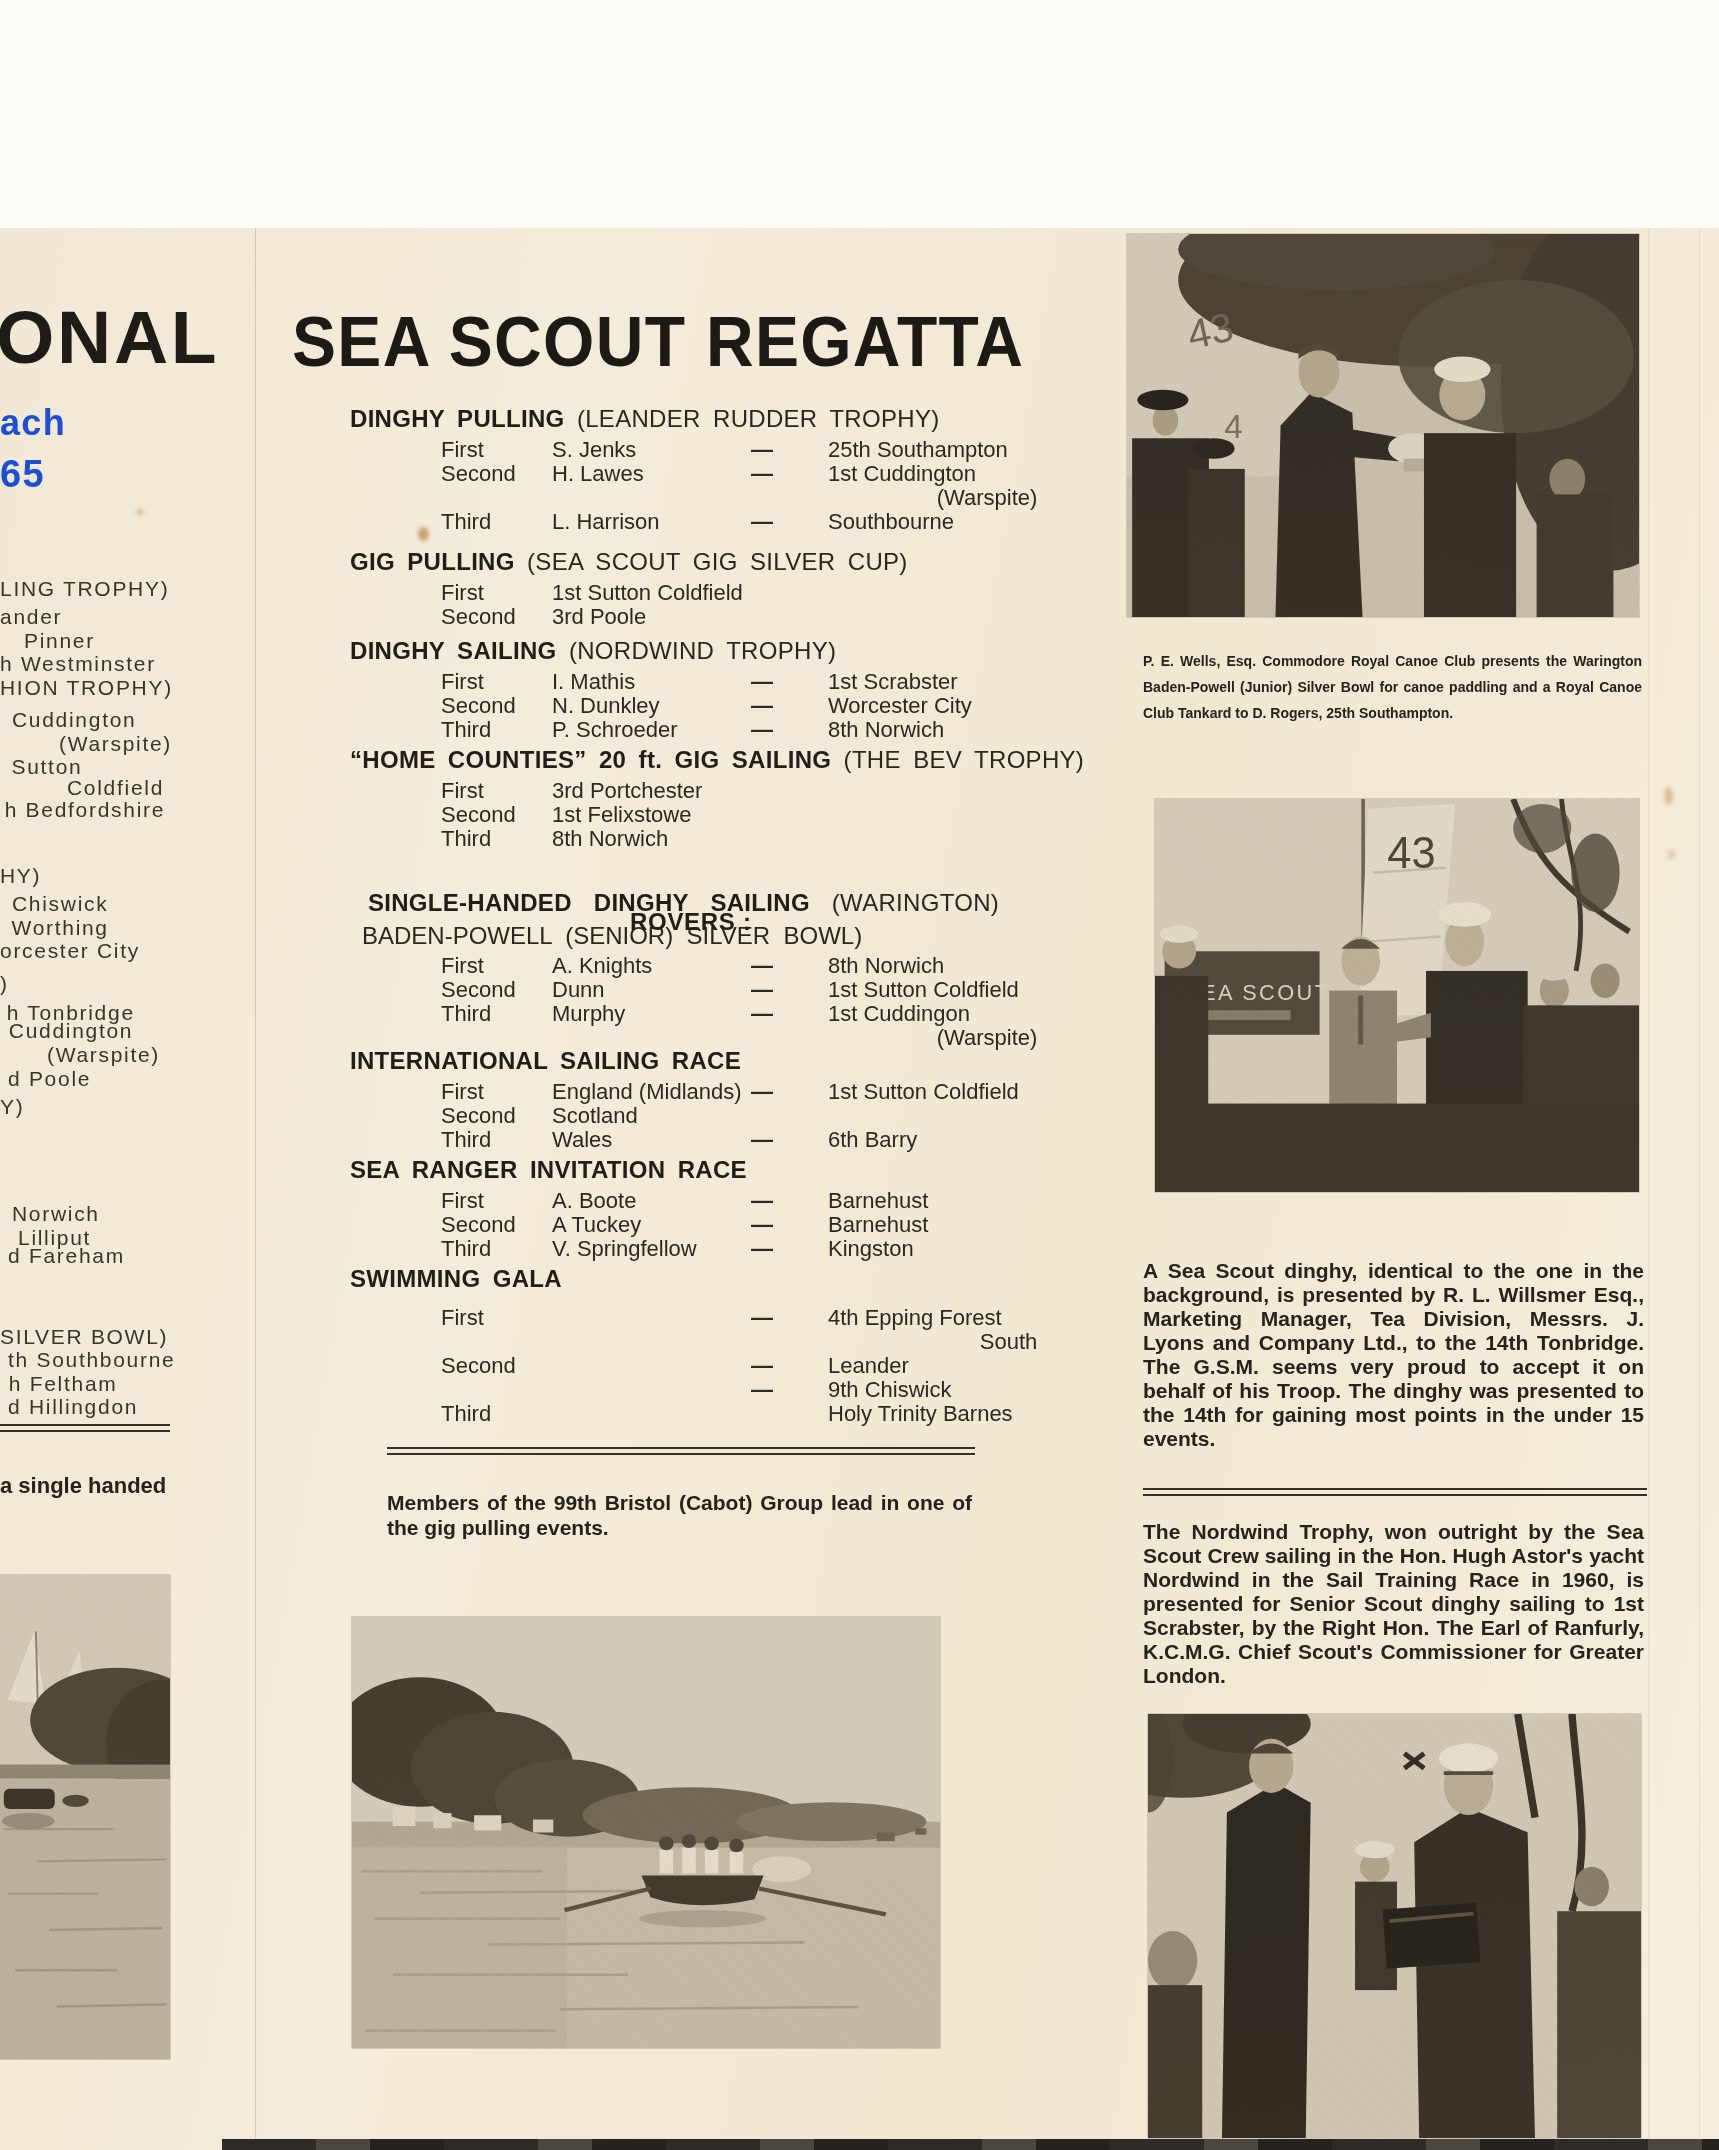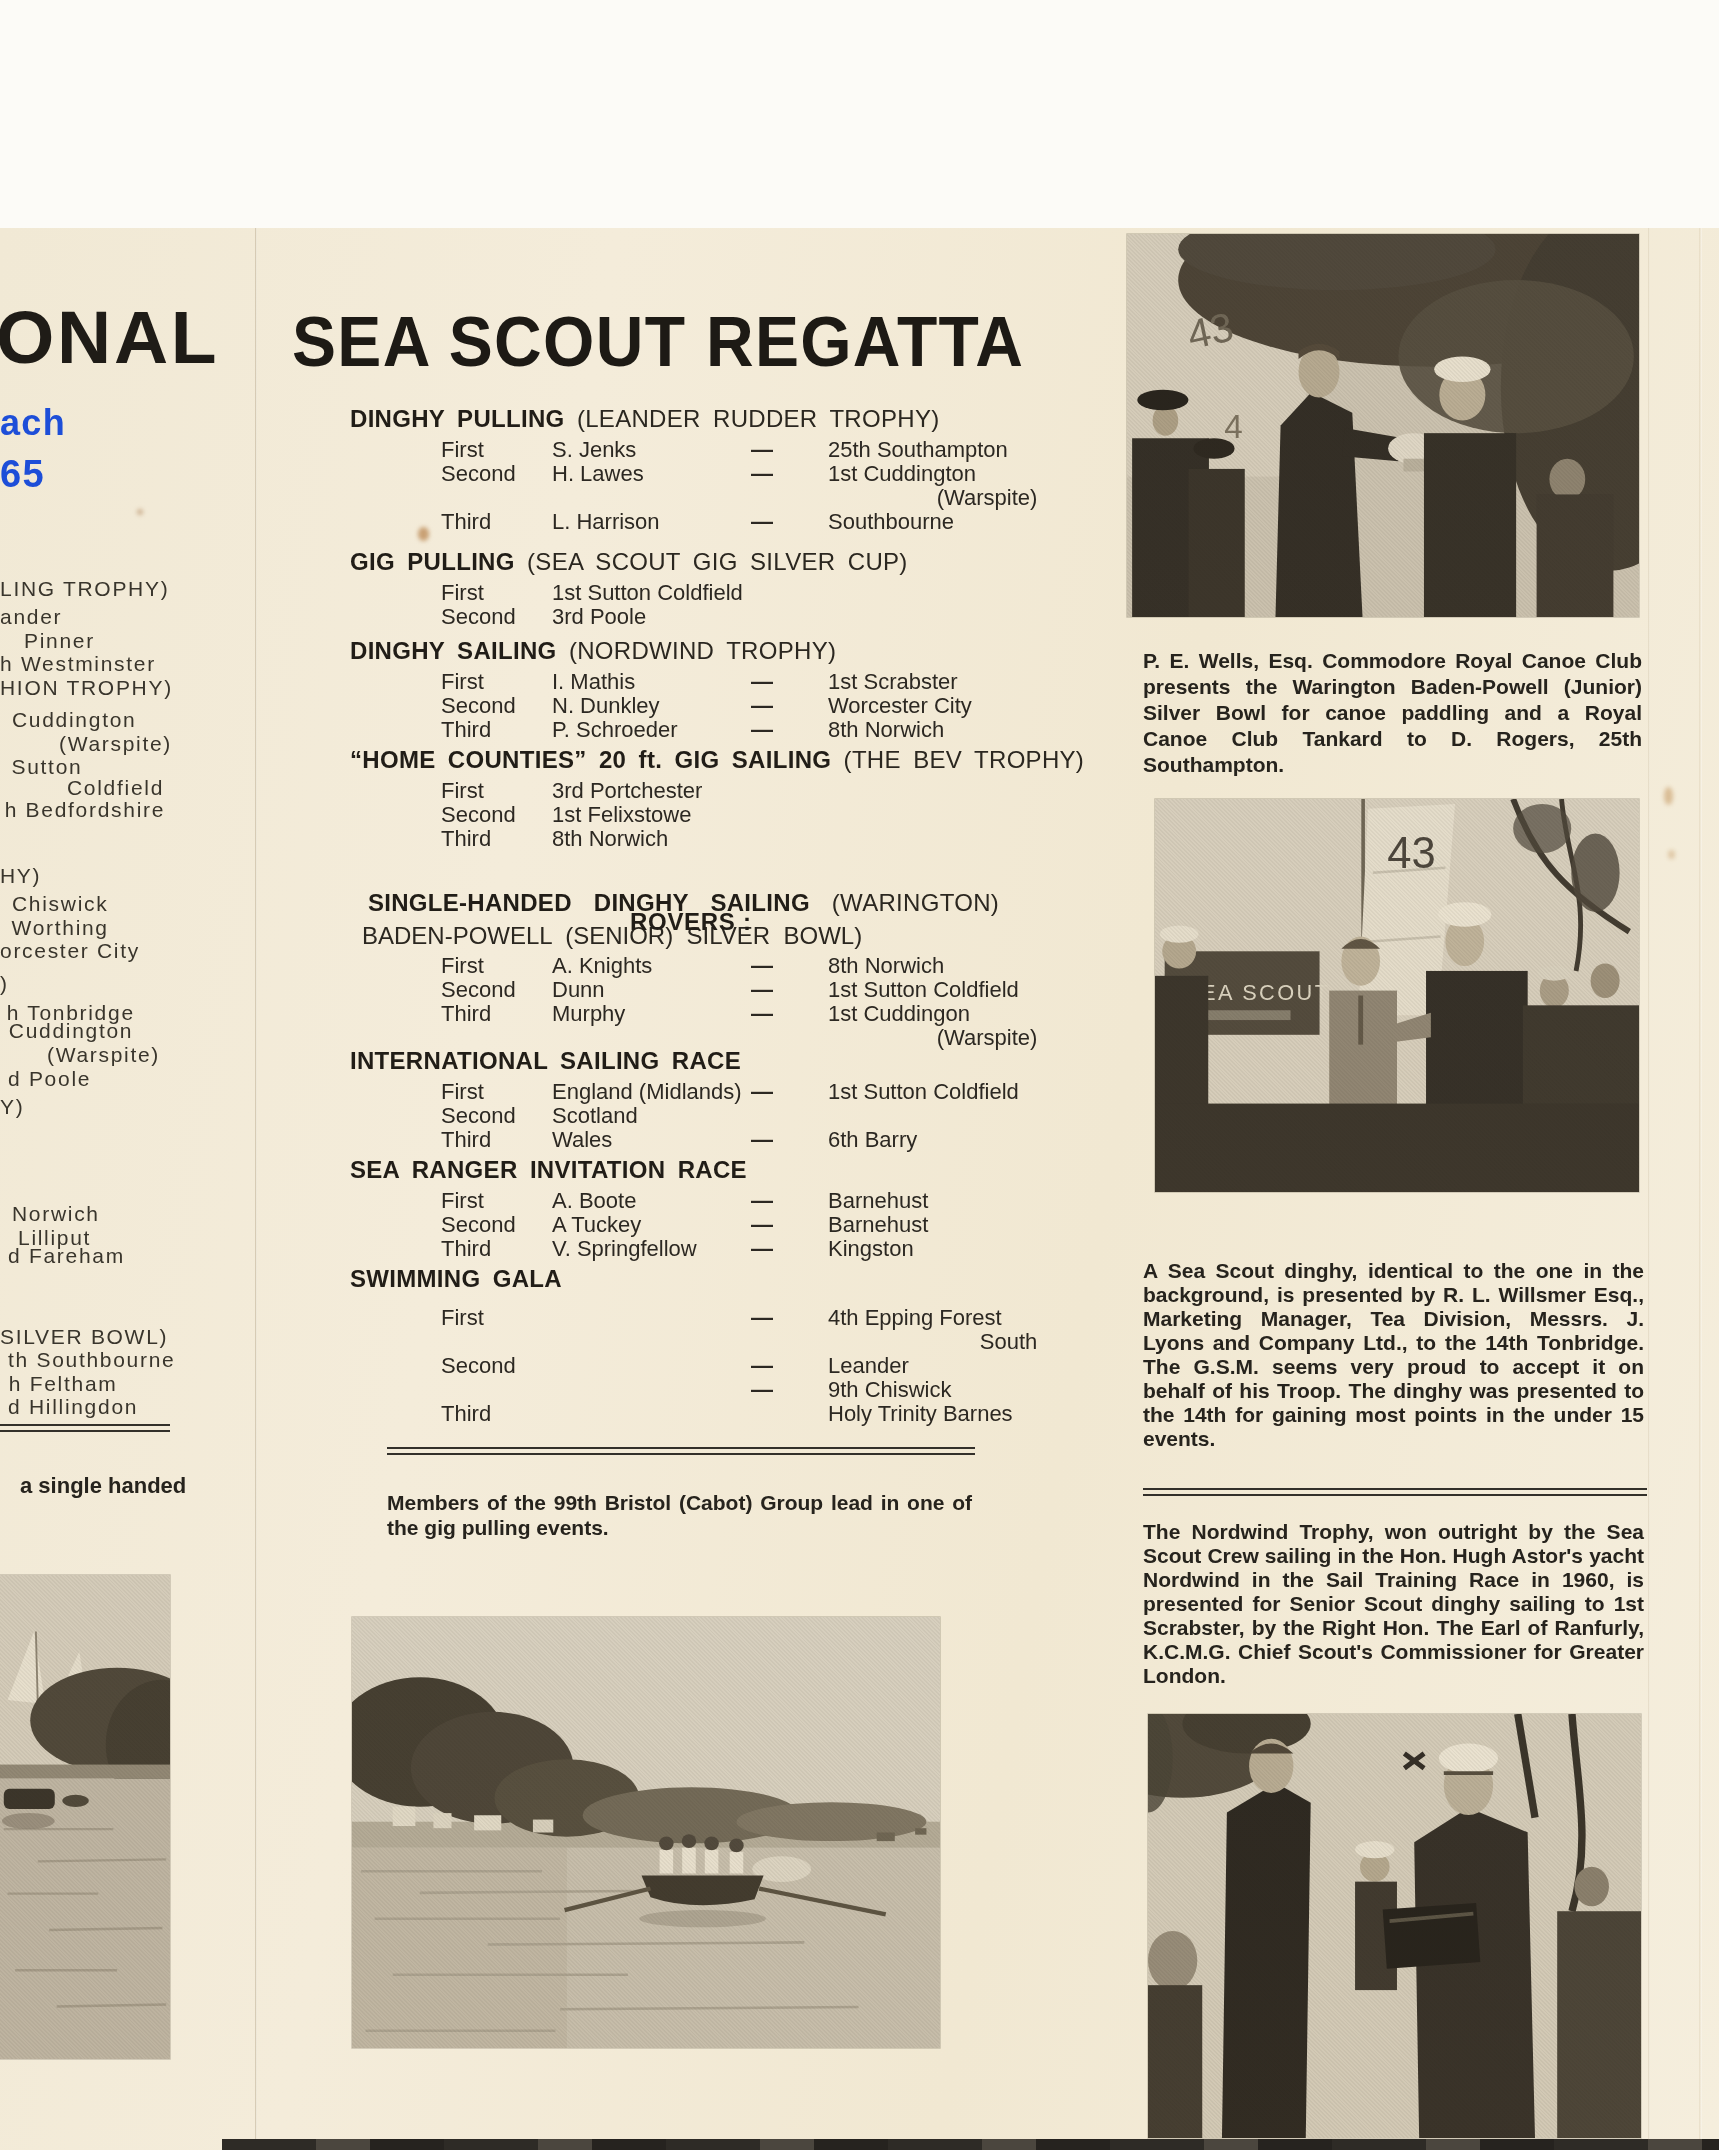--- a/index.html
+++ b/index.html
@@ -26,21 +26,21 @@
   .main-title{position:absolute;left:292px;top:301px;font-size:66px;font-weight:bold;
         color:#1d1a15;letter-spacing:1.3px;transform:scaleY(1.06);transform-origin:left top;white-space:nowrap;}
   .left-big-title{position:absolute;left:-4px;top:294px;font-size:75px;font-weight:bold;
         color:#1f1c17;letter-spacing:2.7px;}
 
   
   .lbold{position:absolute;font-weight:bold;color:#1d4ed8;}
   .lb-ach{left:0;top:402px;font-size:36px;letter-spacing:1.3px;}
   .lb-65{left:0;top:453px;font-size:38px;letter-spacing:1.3px;}
   .lfrag{position:absolute;font-size:21px;letter-spacing:1.7px;color:#39352c;white-space:nowrap;}
-  .lcap{position:absolute;left:0;top:1473px;font-size:22px;font-weight:bold;color:#26231d;white-space:nowrap;padding-left:20px;}
+  .lcap{position:absolute;left:0;top:1473px;font-size:22px;font-weight:bold;color:#26231d;white-space:nowrap;}
   .rule-double{position:absolute;border-top:2.7px solid #33302a;}
   .rule-double::after{content:"";display:block;margin-top:4px;border-top:2px solid #33302a;}
   .rule-left{left:0;top:1424px;width:170px;}
   .rule-mid{left:387px;top:1447px;width:588px;}
   .rule-right{left:1143px;top:1488px;width:504px;}
 
   
   .results{position:absolute;left:350px;top:0;width:667px;}
   .res-section{position:absolute;left:0;width:667px;}
   [data-name="section-dinghy-pulling"]{top:404px;}
@@ -61,21 +61,21 @@
   .res-row{display:grid;grid-template-columns:111px 199px 77px 216px;padding-left:91px;
         font-size:22px;line-height:24px;color:#2c2822;white-space:nowrap;}
   .c-dash{font-weight:bold;}
   .c-group.g2{text-align:right;padding-right:6.7px;}
   .rovers{position:absolute;left:630px;top:860px;font-size:24px;font-weight:bold;
         color:#211d17;letter-spacing:0.7px;margin-top:48px;}
 
   
   .caption{position:absolute;font-weight:bold;color:#26231d;text-align:justify;}
   .cap-mid{left:387px;top:1490px;width:585px;font-size:21px;line-height:25px;}
-  .cap-r1{left:1143px;top:648px;width:499px;font-size:21px;line-height:26px;}
+  .cap-r1{left:1143px;top:648px;width:499px;font-size:14px;line-height:26px;}
   .cap-r2{left:1143px;top:1259px;width:501px;font-size:21px;line-height:24px;}
   .cap-r3{left:1143px;top:1520px;width:501px;font-size:21px;line-height:24px;}
 
   
   .photo{position:absolute;overflow:hidden;background:#cfc8b8;box-shadow:0 0 0 0.7px rgba(60,50,35,.25);}
   .photo svg{width:100%;height:100%;display:block;}
   .photo::after{content:"";position:absolute;inset:0;pointer-events:none;
         background:repeating-linear-gradient(45deg,rgba(40,35,25,.05) 0 1.3px,transparent 1.3px 2.7px),
                    linear-gradient(rgba(190,150,90,.05),rgba(190,150,90,.08));}
   .ph-1{left:1127px;top:234px;width:512px;height:383px;}

